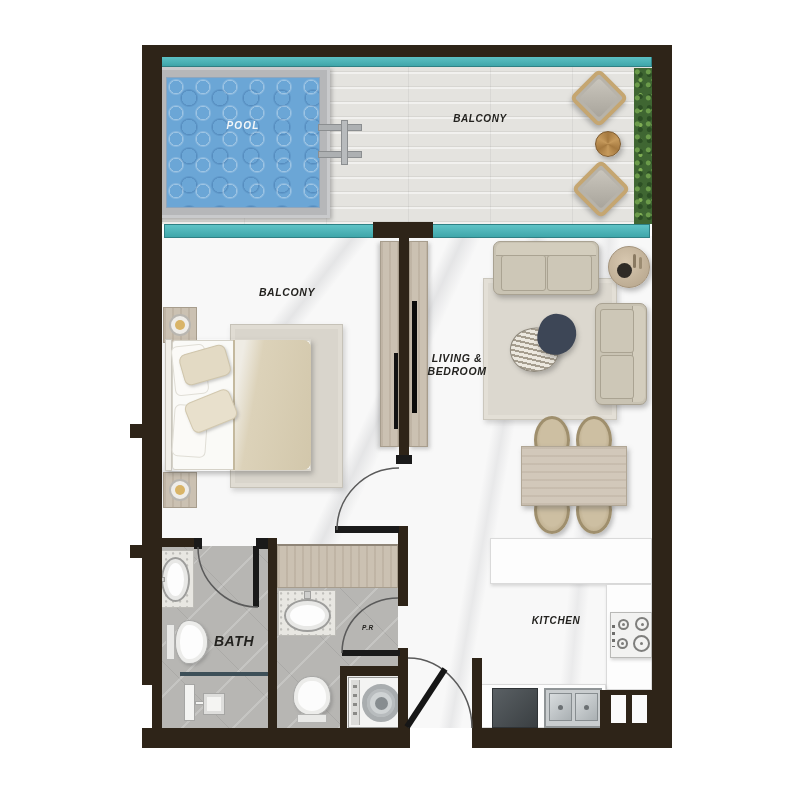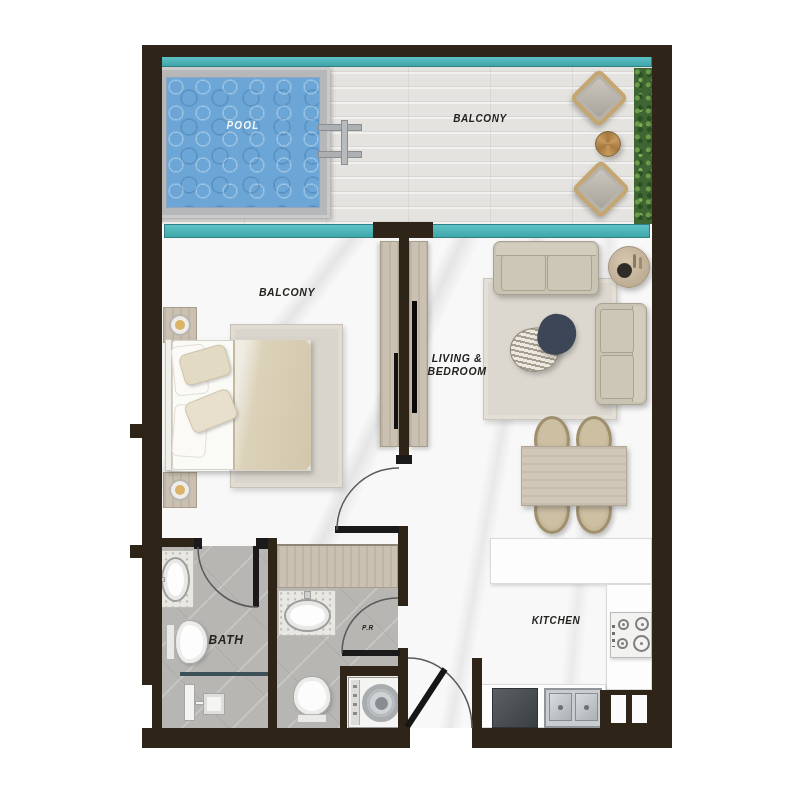--- a/index.html
+++ b/index.html
@@ -238,17 +238,17 @@
     <line x1="407" y1="727" x2="445" y2="669" stroke="#161616" stroke-width="6"></line>
   </svg>
 
   <div class="ab label" style="left:186px;top:120px;width:114px;font-size:10px;color:var(--pool-label-ink,#f4f7f9);letter-spacing:1.2px;">POOL</div>
   <div class="ab label" style="left:410px;top:113px;width:140px;font-size:10px;">BALCONY</div>
   <div class="ab label" style="left:227px;top:286px;width:120px;font-size:10.5px;">BALCONY</div>
   <div class="ab label" style="left:407px;top:352px;width:100px;font-size:10.5px;">
     <span style="display:block;">LIVING &amp;</span>
     <span style="display:block;">BEDROOM</span>
   </div>
-  <div class="ab label" style="left:196px;top:633px;width:60px;font-size:12px;">BATH</div>
+  <div class="ab label" style="left:204px;top:633px;width:60px;font-size:14px;">BATH</div>
   <div class="ab label" style="left:348px;top:624px;width:40px;font-size:6.5px;">P.R</div>
   <div class="ab label" style="left:506px;top:615px;width:100px;font-size:10px;">KITCHEN</div>
 
 </div>
 
 </body></html>

